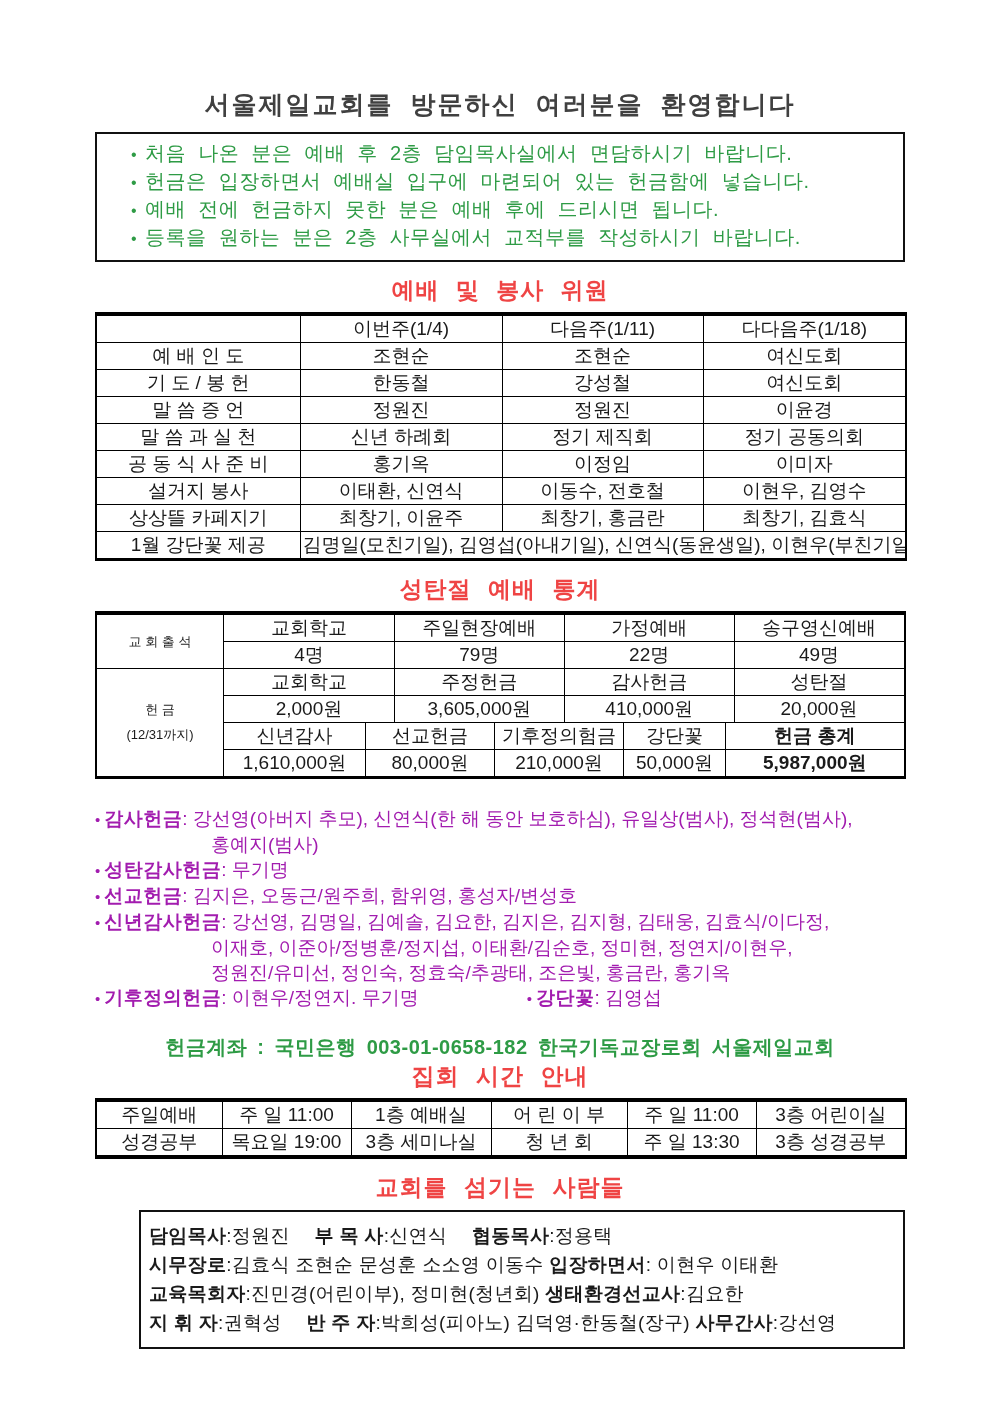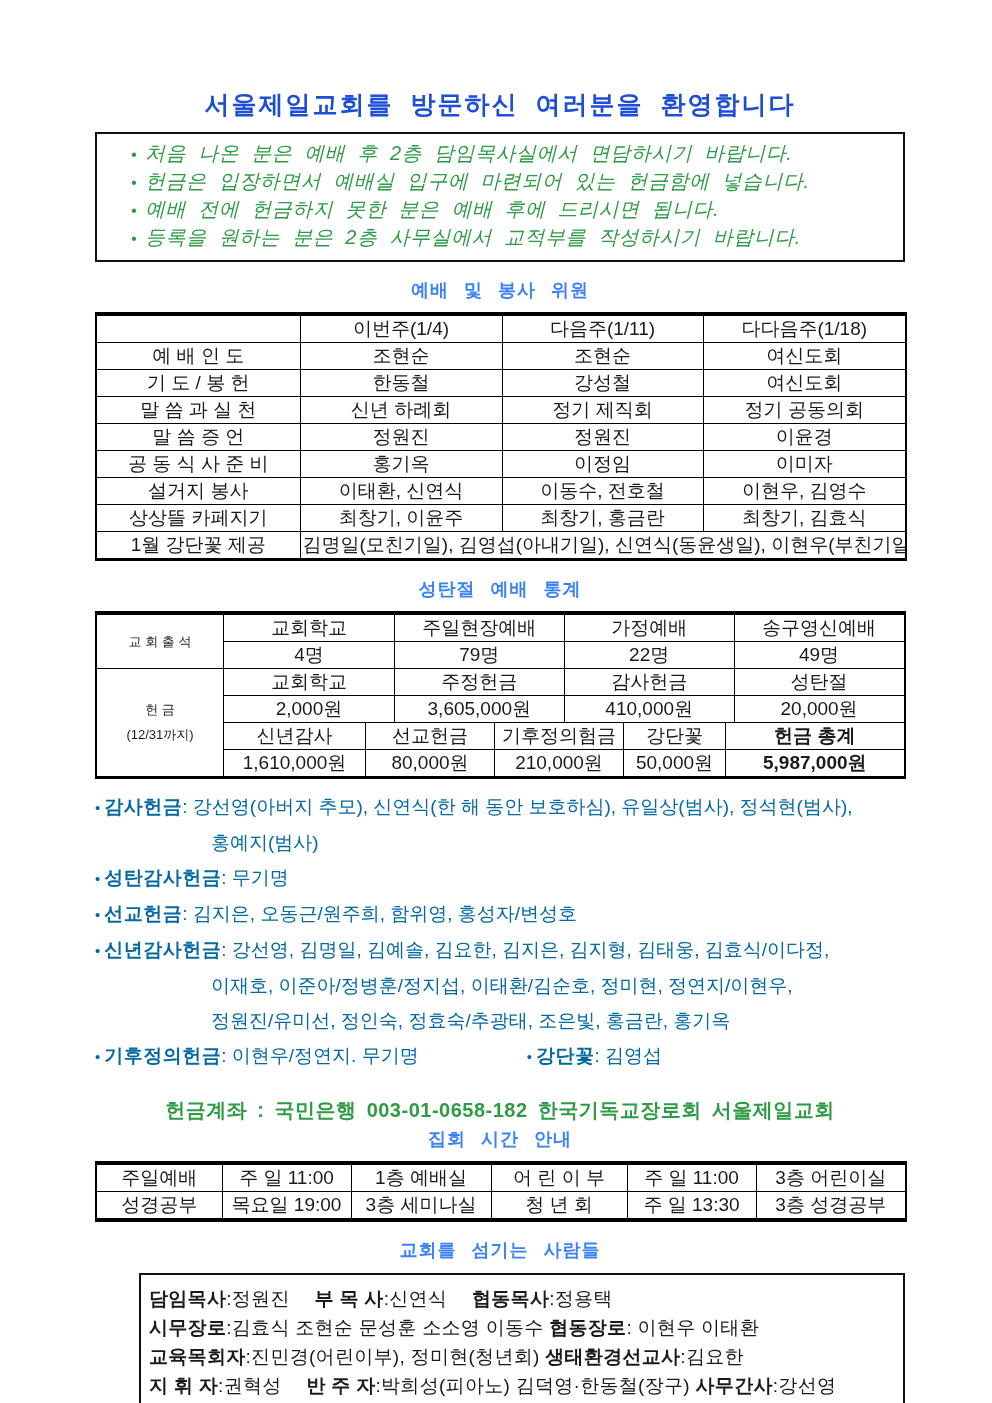--- a/index.html
+++ b/index.html
@@ -4,35 +4,35 @@
 <style>
   html,body{margin:0;padding:0;background:#ffffff;}
   .page{
     width:992px;height:1403px;background:#ffffff;position:relative;
     font-family:"Liberation Sans","DejaVu Sans",sans-serif;color:#1a1a1a;
     overflow:hidden;
   }
   .content{margin-left:95px;width:810px;}
   .page-title{
     margin-top:90px;text-align:center;font-size:25px;font-weight:bold;
-    color:#1d4ed8;letter-spacing:2px;word-spacing:8px;line-height:28px;
+    color:#404040;letter-spacing:2px;word-spacing:8px;line-height:28px;
   }
   
   .notice-box{
-    margin-top:14px;border:2px solid #111;padding:6px 6px 8px 34px;font-style:italic;
+    margin-top:14px;border:2px solid #111;padding:6px 6px 8px 34px;
   }
   .notice-line{
     font-size:20px;color:#2e9b45;line-height:26px;letter-spacing:0.5px;word-spacing:6px;
     white-space:nowrap;
   }
   .notice-line .bullet{margin-right:8px;font-size:16px;}
   
   .section-title{
-    margin-top:15px;text-align:center;font-size:18px;font-weight:bold;
-    color:#3b82f6;letter-spacing:1px;word-spacing:9px;line-height:27px;
+    margin-top:15px;text-align:center;font-size:23px;font-weight:bold;
+    color:#ef4444;letter-spacing:1px;word-spacing:9px;line-height:27px;
   }
   
   table{border-collapse:collapse;width:810px;table-layout:fixed;margin-top:8px;}
   table{border:2px solid #000;border-top:4px solid #000;border-bottom:3px solid #000;}
   td{
     border:1.5px solid #000;text-align:center;font-size:19px;
     height:26px;line-height:26px;padding:0 2px;overflow:hidden;white-space:nowrap;
   }
   
   .t2{margin-top:8px;width:806.5px;border:2px solid #000;border-top:4px solid #000;border-bottom:3px solid #000;}
@@ -44,21 +44,21 @@
   }
   .t2-right{flex:1;display:flex;flex-direction:column;}
   .t2-row{display:grid;height:26px;line-height:26px;text-align:center;font-size:19px;}
   .t2-row + .t2-row{border-top:1.5px solid #000;}
   .t2-row.g4{grid-template-columns:repeat(4,1fr);text-align:center;}
   .t2-row.g5{grid-template-columns:141px 129px 129px 102px auto;}
   .t2-row > div{overflow:hidden;white-space:nowrap;}
   .t2-row > div + div{border-left:1.5px solid #000;}
   .bold{font-weight:bold;}
   
-  .notes{margin-top:10px;font-size:19px;line-height:35px;color:#0369a1;}
+  .notes{margin-top:27px;font-size:19px;line-height:25px;color:#a21caf;}
   .note-line{white-space:nowrap;}
   .note-line .bullet{margin-right:4px;font-size:15px;}
   .note-line b{letter-spacing:0.5px;}
   .note-cont{padding-left:116px;}
   .note-extra{margin-left:108px;}
   
   .account-line{
     margin-top:24px;text-align:center;font-size:20px;font-weight:bold;
     color:#2e9b45;letter-spacing:0.5px;word-spacing:4px;line-height:24px;
   }
@@ -106,30 +106,30 @@
         <td>조현순</td>
         <td>여신도회</td>
       </tr>
       <tr>
         <td>기 도 / 봉 헌</td>
         <td>한동철</td>
         <td>강성철</td>
         <td>여신도회</td>
       </tr>
       <tr>
+        <td>말 씀 증 언</td>
+        <td>정원진</td>
+        <td>정원진</td>
+        <td>이윤경</td>
+      </tr>
+      <tr>
         <td>말 씀 과 실 천</td>
         <td>신년 하례회</td>
         <td>정기 제직회</td>
         <td>정기 공동의회</td>
-      </tr>
-      <tr>
-        <td>말 씀 증 언</td>
-        <td>정원진</td>
-        <td>정원진</td>
-        <td>이윤경</td>
       </tr>
       <tr>
         <td>공 동 식 사 준 비</td>
         <td>홍기옥</td>
         <td>이정임</td>
         <td>이미자</td>
       </tr>
       <tr>
         <td>설거지 봉사</td>
         <td>이태환, 신연식</td>
@@ -248,19 +248,19 @@
         <td>주 일 13:30</td>
         <td>3층 성경공부</td>
       </tr>
     </tbody>
       </table>
 
     <div class="section-title">교회를 섬기는 사람들</div>
 
     <div class="people-box">
       <div class="people-line"><b>담임목사</b><span>:정원진　 </span><b>부 목 사</b><span>:신연식　 </span><b>협동목사</b><span>:정용택</span></div>
-      <div class="people-line"><b>시무장로</b><span>:김효식 조현순 문성훈 소소영 이동수 </span><b>협동장로</b><span>: 이현우 이태환</span></div>
+      <div class="people-line"><b>시무장로</b><span>:김효식 조현순 문성훈 소소영 이동수 </span><b>입장하면서</b><span>: 이현우 이태환</span></div>
       <div class="people-line"><b>교육목회자</b><span>:진민경(어린이부), 정미현(청년회) </span><b>생태환경선교사</b><span>:김요한</span></div>
       <div class="people-line"><b>지 휘 자</b><span>:권혁성　 </span><b>반 주 자</b><span>:박희성(피아노) 김덕영·한동철(장구) </span><b>사무간사</b><span>:강선영</span></div>
     </div>
 
   </div>
 </div>
 
 </body></html>

